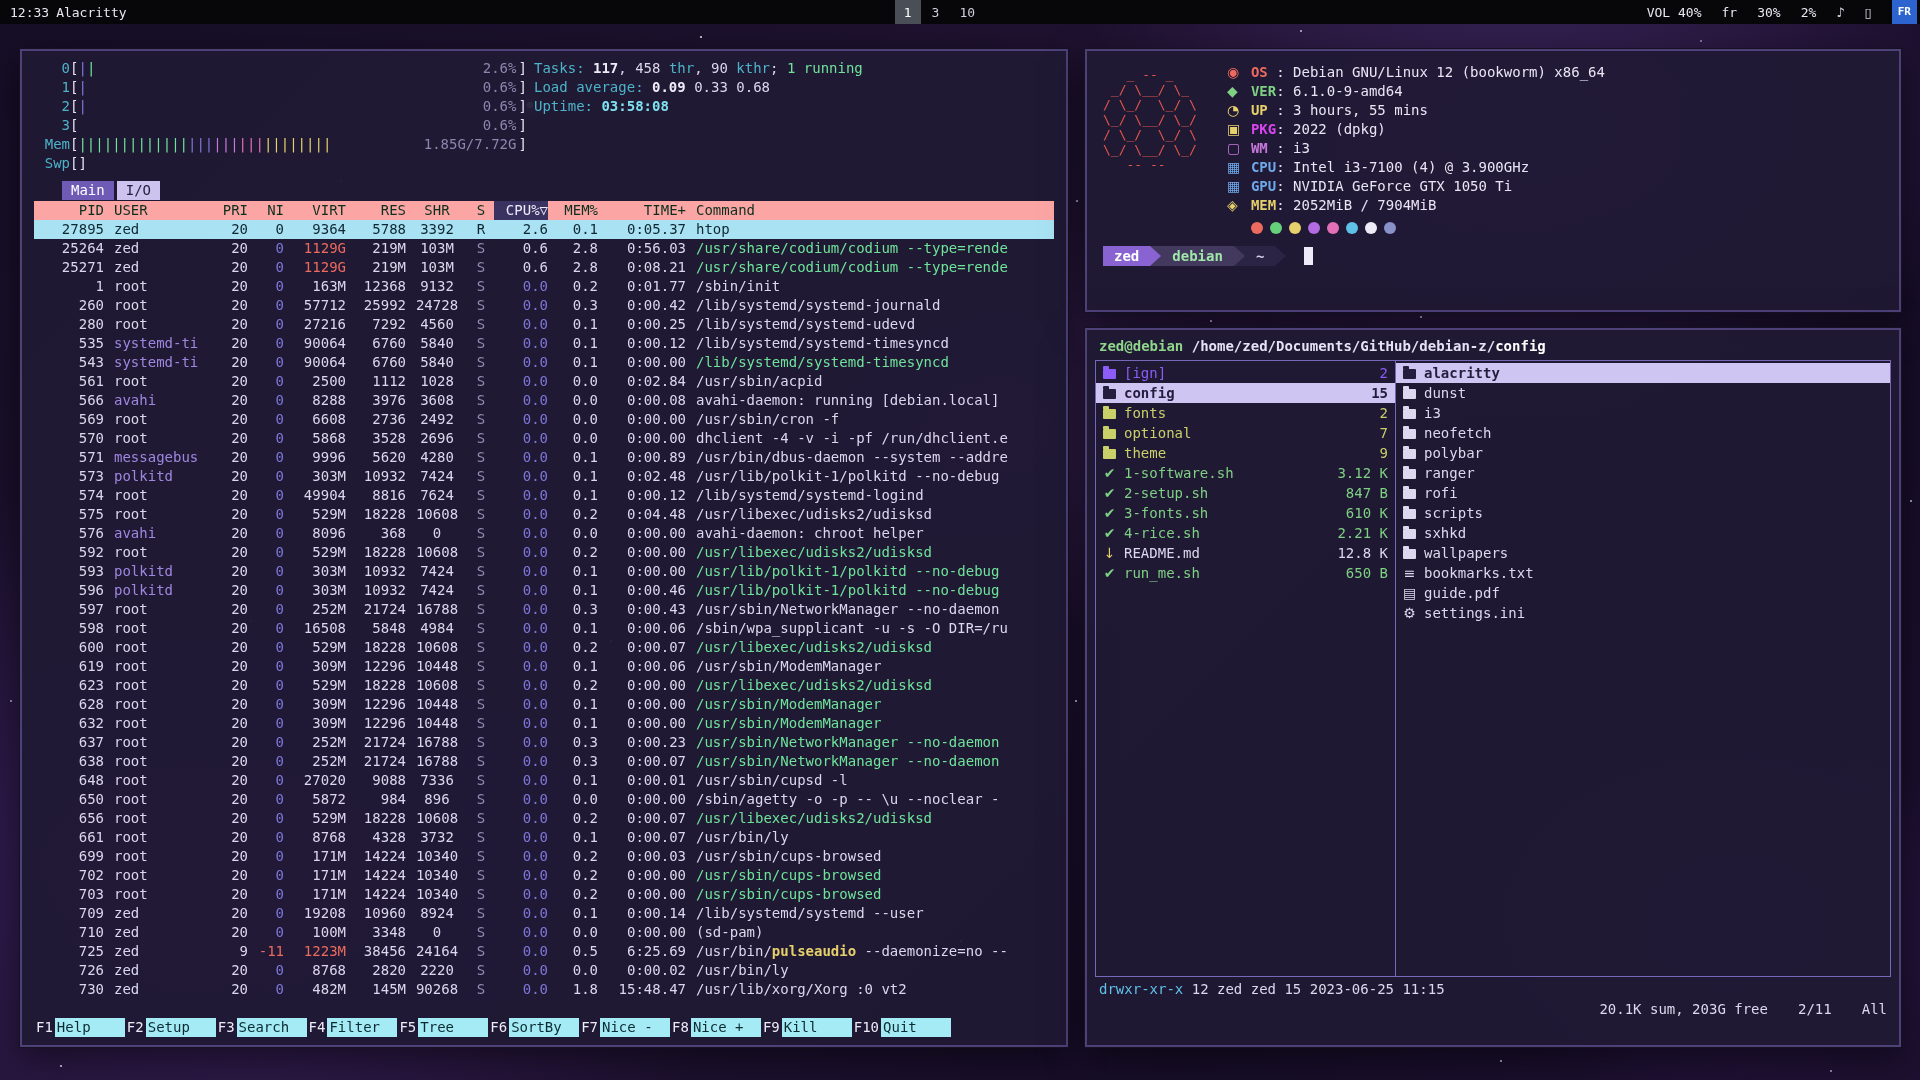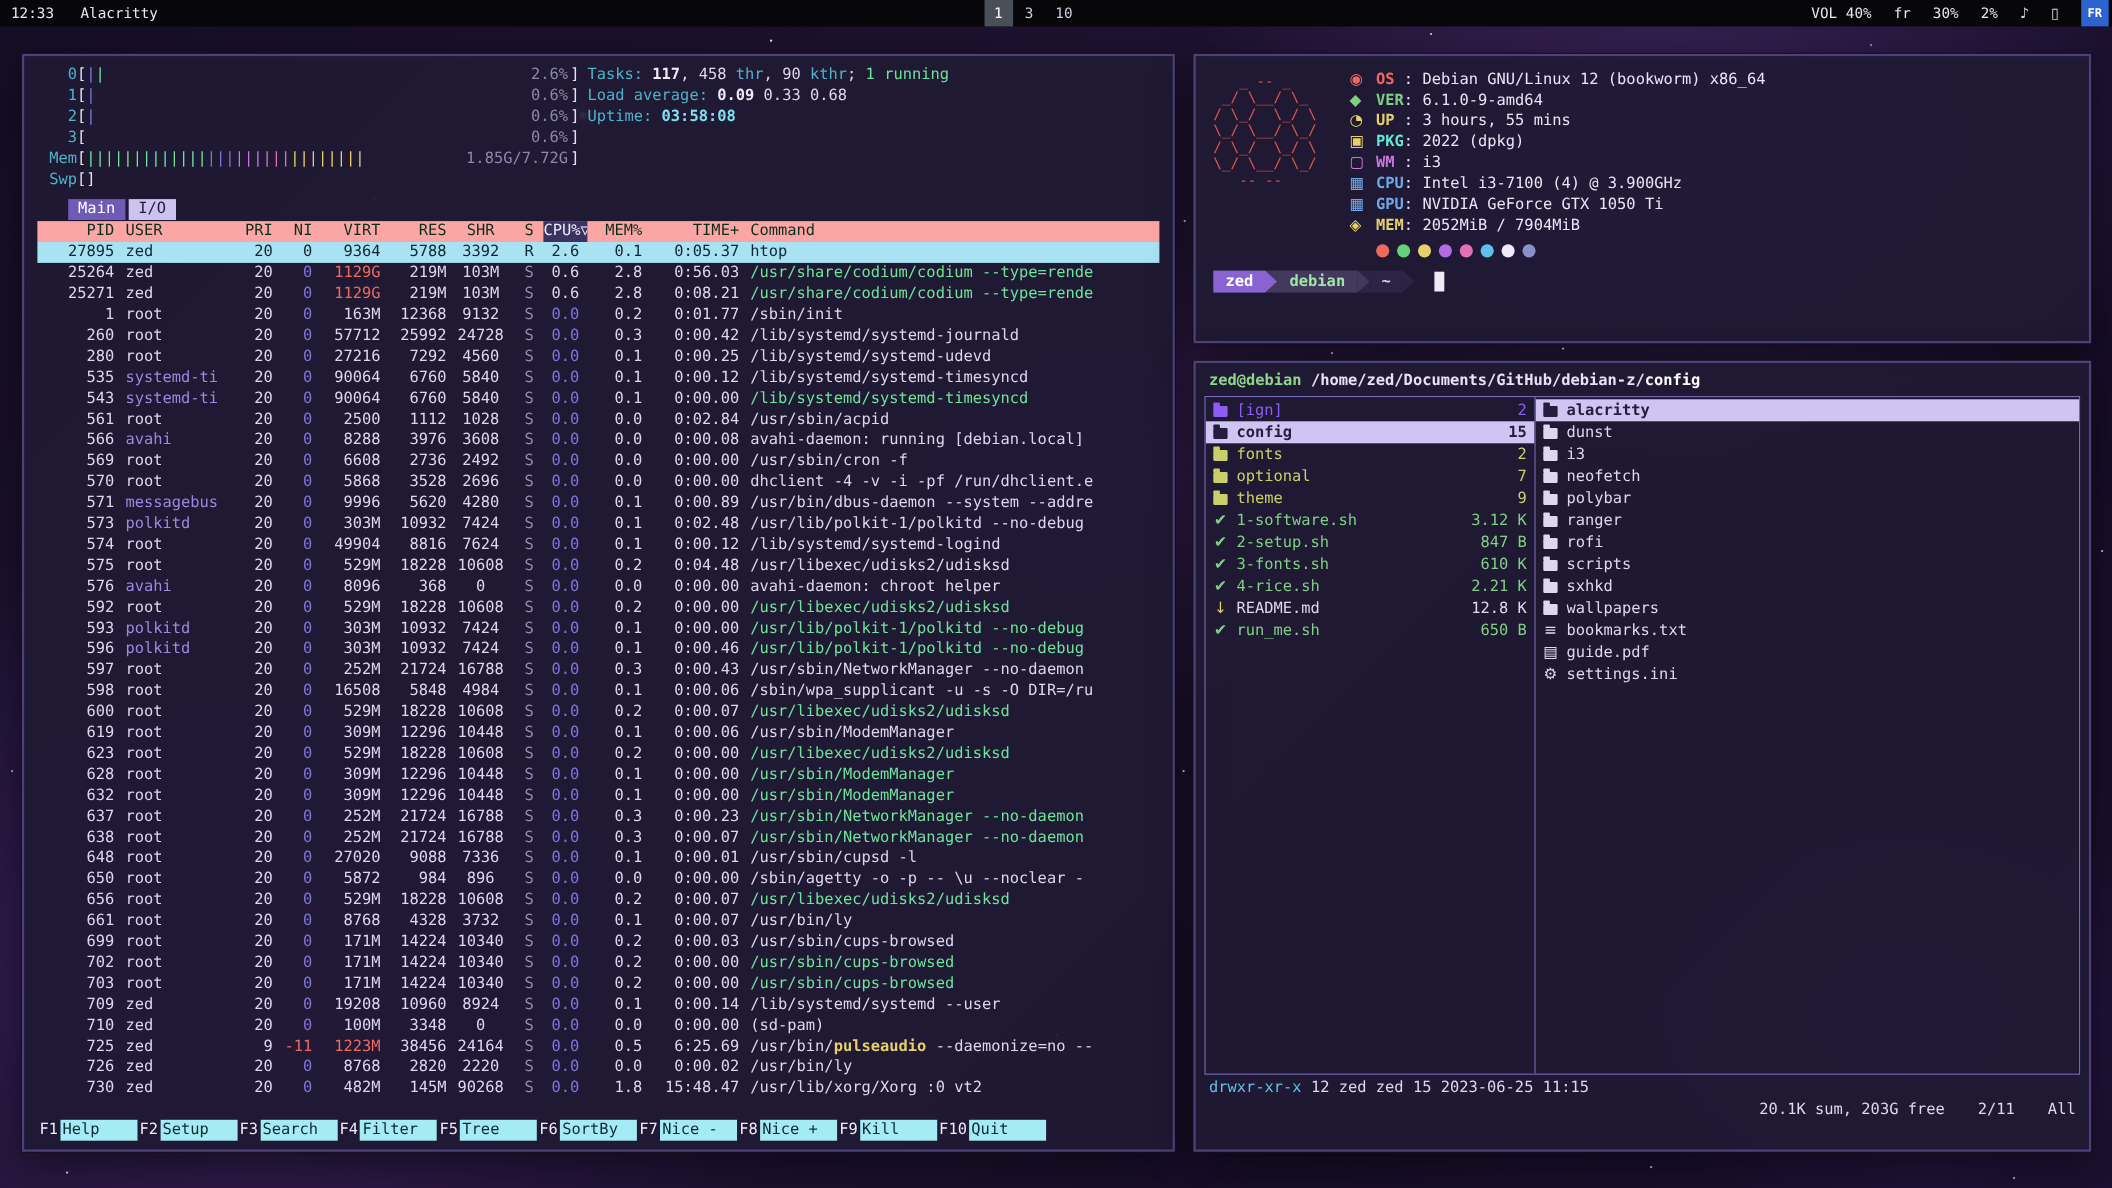--- a/index.html
+++ b/index.html
@@ -19,21 +19,21 @@
     1075px 700px #efeaf8,1076px 200px #cfc6e8,450px 880px #cfc6e8,250px 620px #9c90c0,
     960px 940px #d9d2ec,1500px 1060px #cfc6e8,1830px 1070px #b9aed8,60px 1065px #efeaf8,
     1910px 500px #cfc6e8,700px 36px #efeaf8,1300px 30px #cfc6e8,1700px 40px #9c90c0,
     20px 200px #cfc6e8,10px 700px #b9aed8,1210px 320px #cfc6e8,1420px 316px #d9d2ec}
   .bigstar{position:absolute;left:527px;top:102px;width:6px;height:6px;border-radius:50%;background:#fff;
     box-shadow:0 0 14px 4px rgba(255,255,255,.75)}
 
   
   .topbar{position:absolute;top:0;left:0;width:1920px;height:24px;background:#07070a;color:#e8e6f0;
     display:flex;align-items:center;font-size:13px;z-index:9}
-  .tb-left{display:flex;gap:24px;padding-left:10px}
+  .tb-left{display:flex;gap:7px;padding-left:10px}
   .tb-center{position:absolute;left:46.6%;height:24px;display:flex;align-items:stretch;gap:2px}
   .ws{display:flex;align-items:center;padding:0 9px;color:#cfccdd}
   .ws.active{background:#4a4f57;color:#ffffff}
   .tb-right{margin-left:auto;display:flex;align-items:center;gap:20px;padding-right:3px}
   .tbgroup{display:flex;gap:20px}
   .tbicon{opacity:.92;font-family:"DejaVu Sans",sans-serif}
   .kbd-badge{background:#2d63cf;color:#fff;padding:4px 6px;font-size:11px;font-weight:bold;line-height:16px}
 
   
   .window{position:absolute;background:rgba(32,25,52,.94);border:2px solid #4d4178;
@@ -61,21 +61,21 @@
   .prow.sel span{color:#0e2733 !important;font-weight:normal !important}
   .c{overflow:hidden}
   .c-pid{width:70px;text-align:right}
   .c-user{width:104px;padding-left:10px}
   .c-pri{width:40px;text-align:right}
   .c-ni{width:36px;text-align:right}
   .c-virt{width:62px;text-align:right}
   .c-res{width:60px;text-align:right}
   .c-shr{width:62px;text-align:center}
   .c-s{width:26px;text-align:center}
-  .c-cpu{width:40px;text-align:center}
+  .c-cpu{width:54px;text-align:right}
   .c-mem{width:50px;text-align:right}
   .c-time{width:88px;text-align:right}
   .c-cmd{flex:1;padding-left:10px}
   .hdr-sort{background:#3a3361;color:#efeaf8}
   .fnbar{margin-top:auto;display:flex}
   .fnk{color:#efeaf8;padding:0 2px}
   .fnl{background:#a5ebf5;color:#0b2b33;width:70px;padding-left:2px}
 
   
   #win-fetch{left:1085px;top:49px;width:816px;height:263px;padding:12px 16px;font-size:14px;line-height:19px;color:#e3def2}
@@ -243,21 +243,21 @@
  _/ \__/ \_
 / \_/  \_/ \
 \_/ \__/ \_/
 / \_/  \_/ \
 \_/ \__/ \_/
    -- --</pre>
     <div>
         <div class="iline"><span class="gi" style="color: rgb(237, 106, 94);">◉</span><span class="ilabel" style="color: rgb(237, 106, 94);">OS </span><span class="isep">: </span><span class="ival">Debian GNU/Linux 12 (bookworm) x86_64</span></div>
         <div class="iline"><span class="gi" style="color: rgb(126, 209, 131);">◆</span><span class="ilabel" style="color: rgb(126, 209, 131);">VER</span><span class="isep">: </span><span class="ival">6.1.0-9-amd64</span></div>
         <div class="iline"><span class="gi" style="color: rgb(229, 208, 107);">◔</span><span class="ilabel" style="color: rgb(229, 208, 107);">UP </span><span class="isep">: </span><span class="ival">3 hours, 55 mins</span></div>
-        <div class="iline"><span class="gi" style="color: rgb(229, 208, 107);">▣</span><span class="ilabel" style="color: #5eead4;">PKG</span><span class="isep">: </span><span class="ival">2022 (dpkg)</span></div>
+        <div class="iline"><span class="gi" style="color: rgb(229, 208, 107);">▣</span><span class="ilabel" style="color: #d946ef;">PKG</span><span class="isep">: </span><span class="ival">2022 (dpkg)</span></div>
         <div class="iline"><span class="gi" style="color: rgb(198, 120, 221);">▢</span><span class="ilabel" style="color: rgb(198, 120, 221);">WM </span><span class="isep">: </span><span class="ival">i3</span></div>
         <div class="iline"><span class="gi" style="color: rgb(111, 168, 232);">▦</span><span class="ilabel" style="color: rgb(111, 168, 232);">CPU</span><span class="isep">: </span><span class="ival">Intel i3-7100 (4) @ 3.900GHz</span></div>
         <div class="iline"><span class="gi" style="color: rgb(111, 168, 232);">▦</span><span class="ilabel" style="color: rgb(111, 168, 232);">GPU</span><span class="isep">: </span><span class="ival">NVIDIA GeForce GTX 1050 Ti</span></div>
         <div class="iline"><span class="gi" style="color: rgb(229, 208, 107);">◈</span><span class="ilabel" style="color: rgb(229, 208, 107);">MEM</span><span class="isep">: </span><span class="ival">2052MiB / 7904MiB</span></div>
         <div class="palette">
           <span class="dot" style="background: rgb(237, 106, 94);"></span>
           <span class="dot" style="background: rgb(102, 209, 122);"></span>
           <span class="dot" style="background: rgb(229, 208, 107);"></span>
           <span class="dot" style="background: rgb(178, 107, 224);"></span>
           <span class="dot" style="background: rgb(227, 111, 183);"></span>

